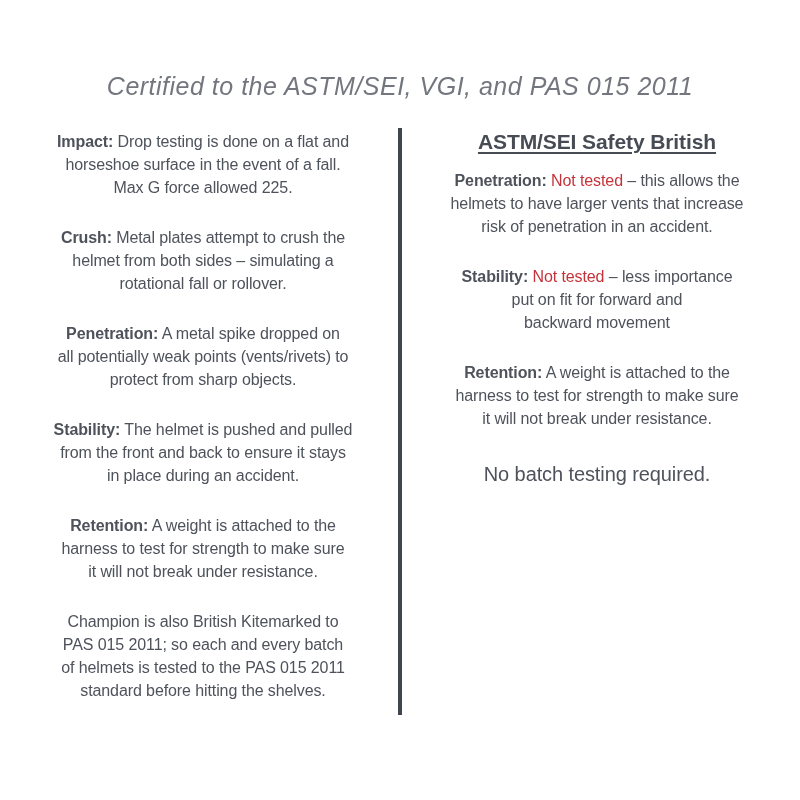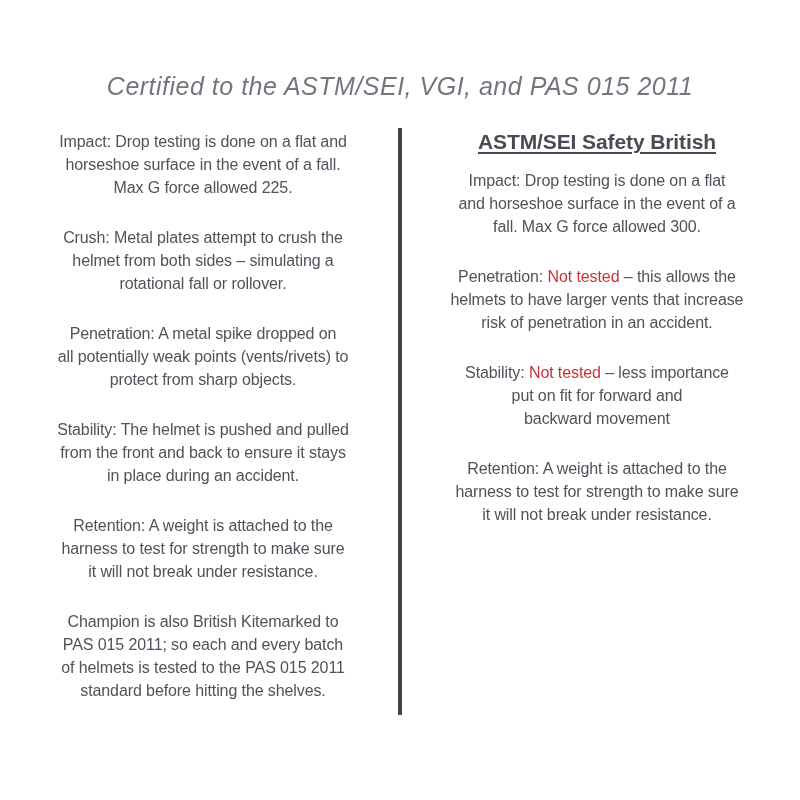--- a/index.html
+++ b/index.html
@@ -11,21 +11,21 @@
   .title{position:absolute;top:72px;left:0;width:100%;text-align:center;
          font-style:italic;font-size:25px;letter-spacing:0.5px;color:var(--title);font-weight:400;}
   .divider{position:absolute;left:398px;top:128px;width:4px;height:587px;background:var(--divider);}
   .col{position:absolute;top:130px;text-align:center;font-size:16px;line-height:23px;
        color:var(--text);letter-spacing:-0.1px;}
   .col-left{left:16px;width:374px;}
   .col-right{left:408px;width:378px;}
   .col-heading{font-size:21px;font-weight:bold;color:var(--heading);margin:0 0 16px;
                text-decoration:underline;text-decoration-thickness:2px;text-underline-offset:3px;}
   .para{white-space:pre-line;margin:0 0 27px;}
-  .label{font-weight:normal;}
+  .label{font-weight:bold;}
   .hl{color:var(--red);text-align:center;}
   .closing{font-size:20px;margin-top:33px;}
 </style>
 </head>
 <body>
 
 <div class="page">
 
   <div class="title">Certified to the ASTM/SEI, VGI, and PAS 015 2011</div>
 
@@ -48,27 +48,25 @@
 harness to test for strength to make sure
 it will not break under resistance.</span></p>
     <p class="para"><span>Champion is also British Kitemarked to
 PAS 015 2011; so each and every batch
 of helmets is tested to the PAS 015 2011
 standard before hitting the shelves.</span></p>
   </div>
 
   <div class="col col-right">
     <h2 class="col-heading">ASTM/SEI Safety British</h2>
-    <p class="para"><span class="label">Impact:</span><span> Drop testing is done on a flat
-and horseshoe surface in the event of a
-fall. Max G force allowed 300.</span></p>
     <p class="para"><span class="label">Penetration:</span><span class="hl"> Not tested</span><span> – this allows the
 helmets to have larger vents that increase
 risk of penetration in an accident.</span></p>
     <p class="para"><span class="label">Stability:</span><span class="hl"> Not tested</span><span> – less importance
 put on fit for forward and
 backward movement</span></p>
     <p class="para"><span class="label">Retention:</span><span> A weight is attached to the
 harness to test for strength to make sure
 it will not break under resistance.</span></p>
+    <p class="para closing"><span>No batch testing required.</span></p>
   </div>
 
 </div>
 
 </body></html>

